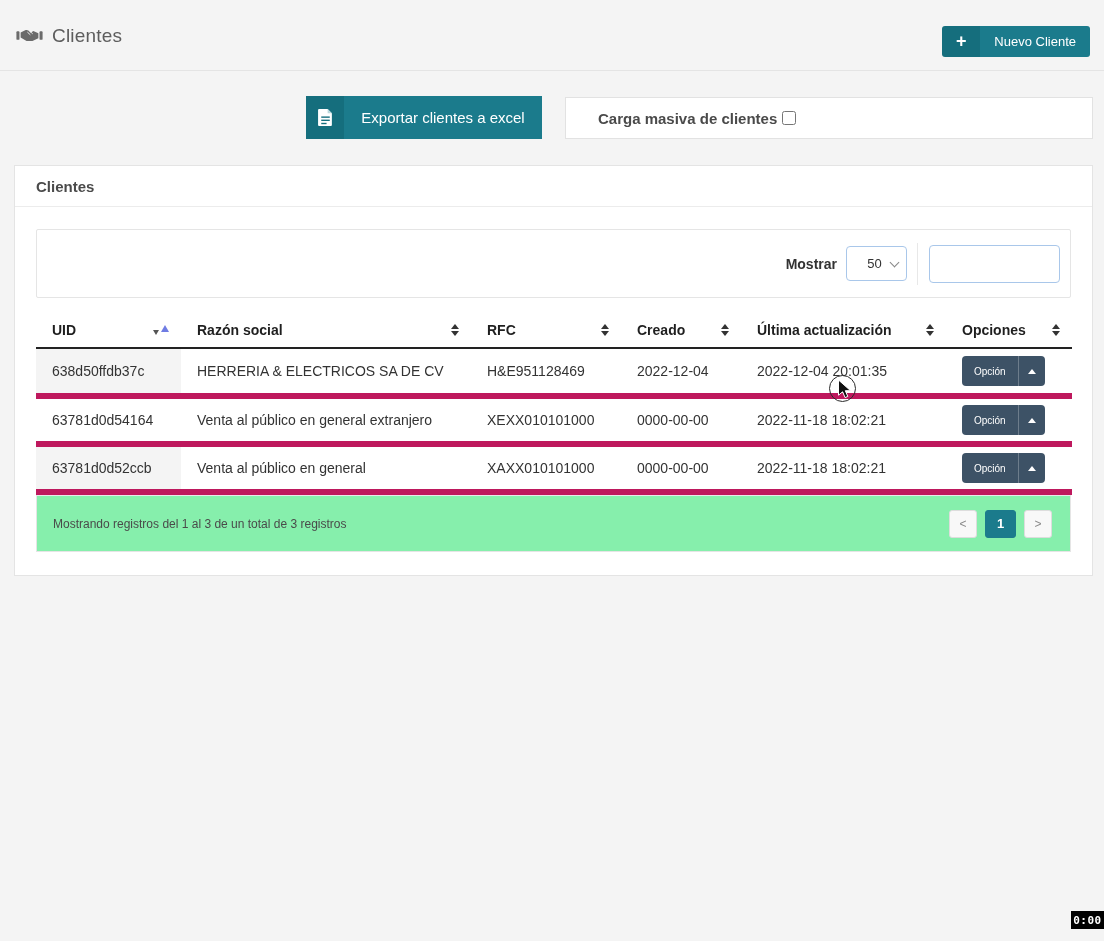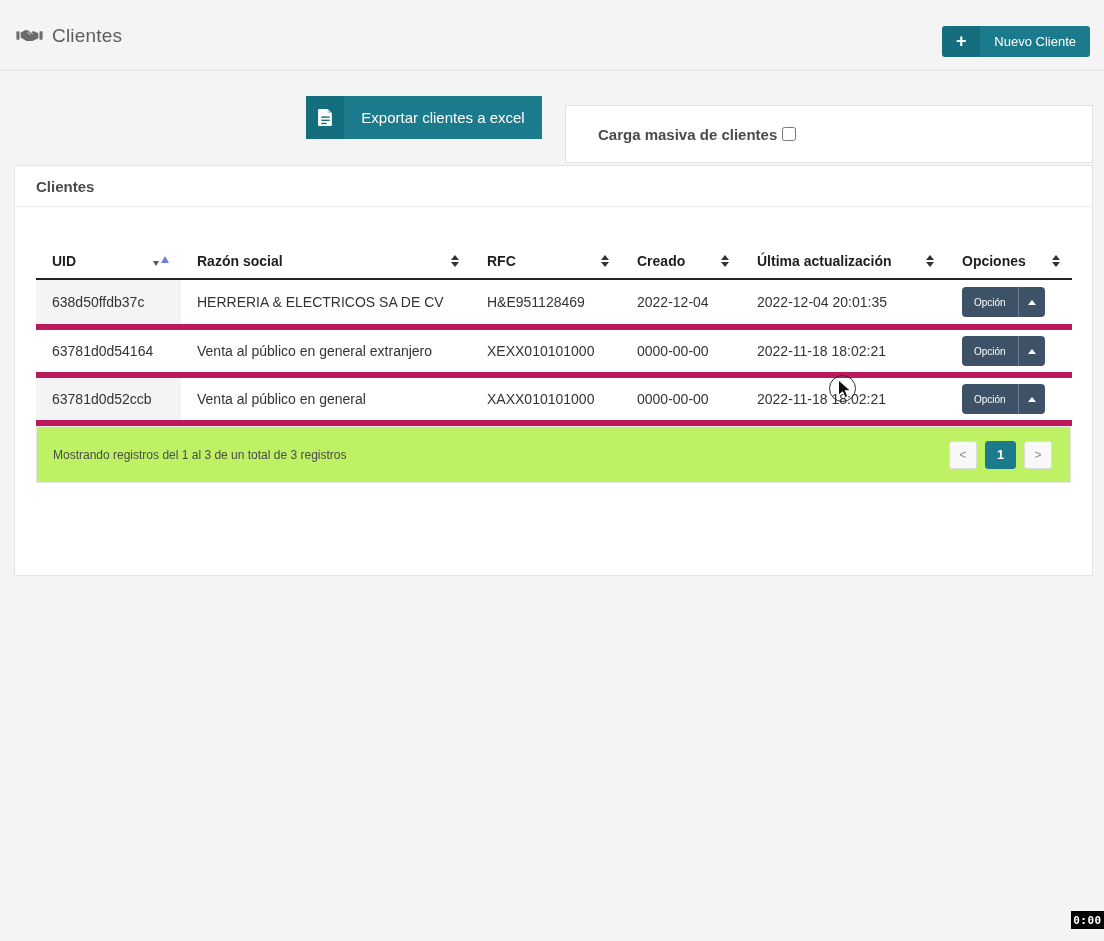--- a/index.html
+++ b/index.html
@@ -14,21 +14,21 @@
 
   .btn-new { position:absolute; right:14px; top:26px; height:31px; display:flex; border-radius:3px; overflow:hidden; cursor:pointer; border:none; padding:0; font-family:inherit; }
   .btn-new .seg-plus { width:38px; background:#156e7d; color:#fff; font-size:18px; font-weight:700; display:flex; align-items:center; justify-content:center; }
   .btn-new .seg-label { background:#1b7b8c; color:#fff; font-size:13px; padding:0 14px; display:flex; align-items:center; }
 
   
   .btn-export { position:absolute; left:306px; top:96px; width:236px; height:43px; display:flex; border-radius:0; overflow:hidden; cursor:pointer; border:none; padding:0; font-family:inherit; }
   .btn-export .seg-icon { width:38px; background:#156e7d; display:flex; align-items:center; justify-content:center; }
   .btn-export .seg-label { flex:1; background:#1b7b8c; color:#fff; font-size:15px; display:flex; align-items:center; justify-content:center; }
 
-  .bulk-panel { position:absolute; left:565px; top:105px; width:528px; height:58px; background:#fff; border:1px solid #e2e2e2; display:flex; align-items:center; padding-left:32px; }
+  .bulk-panel { position:absolute; left:565px; top:97px; width:528px; height:42px; background:#fff; border:1px solid #e2e2e2; display:flex; align-items:center; padding-left:32px; }
   .bulk-label { font-size:15px; font-weight:700; color:#4a4a4a; }
   .bulk-check { width:14px; height:14px; margin-left:5px; accent-color:#fff; }
 
   
   .card { position:absolute; left:14px; top:165px; width:1079px; height:411px; background:#fff; border:1px solid #e4e4e4; }
   .card-header { height:41px; border-bottom:1px solid #ececec; display:flex; align-items:center; padding-left:21px; }
   .card-title { font-size:15px; font-weight:700; color:#4a4a4a; }
   .card-body { position:relative; padding:22px 21px 0 21px; }
 
   
@@ -55,21 +55,21 @@
   .sort-active .tri-down-sm { width:0; height:0; border-left:3.5px solid transparent; border-right:3.5px solid transparent; border-top:5px solid #555; margin-top:4px; }
   .sort-active .tri-up-blue { width:0; height:0; border-left:4.5px solid transparent; border-right:4.5px solid transparent; border-bottom:7px solid #6f7ce3; margin-bottom:4px; }
 
   
   .btn-option { display:inline-flex; height:30px; background:#3d5266; border-radius:4px; overflow:hidden; border:none; padding:0; cursor:pointer; font-family:inherit; }
   .btn-option .opt-label { color:#fff; font-size:10px; padding:0 12px; display:flex; align-items:center; }
   .btn-option .opt-caret { width:27px; border-left:1px solid rgba(255,255,255,.25); display:flex; align-items:center; justify-content:center; }
   .caret-up { width:0; height:0; border-left:4px solid transparent; border-right:4px solid transparent; border-bottom:5px solid #fff; }
 
   
-  .footer-box { width:1035px; height:57px; border:1px solid #e5e5e5; border-top:1px solid #e9e9e9; background:#bef264; display:flex; align-items:center; justify-content:space-between; padding:0 16px; }
+  .footer-box { width:1035px; height:57px; border:1px solid #e5e5e5; border-top:1px solid #e9e9e9; background:#86efac; display:flex; align-items:center; justify-content:space-between; padding:0 16px; }
   .footer-info { font-size:12px; color:#4a4a4a; }
   .pagination { display:flex; gap:8px; align-items:center; margin-right:2px; }
   .page-btn { min-width:28px; height:28px; border:1px solid #ddd; background:#f8f8f8; border-radius:3px; color:#8a8a8a; font-size:12px; display:flex; align-items:center; justify-content:center; cursor:pointer; font-family:inherit; }
   .page-btn.active { background:#1b7b8c; border-color:#1b7b8c; color:#fff; min-width:31px; font-weight:700; font-size:13px; }
 
   
   .cursor-layer { position:absolute; left:0; top:0; width:1104px; height:941px; pointer-events:none; }
   .click-ring { position:absolute; left:829px; top:375px; width:27px; height:27px; border:1.5px solid #2b2b2b; border-radius:50%; }
   .cursor-arrow { position:absolute; left:837px; top:379px; }
 
@@ -116,20 +116,31 @@
   <input type="checkbox" class="bulk-check" style="">
 </div>
 
 <div class="card">
   <div class="card-header">
     <span class="card-title">Clientes</span>
   </div>
 
   <div class="card-body">
 
+    <div class="controls-box">
+      <span class="show-label">Mostrar</span>
+      <span class="select-wrap">
+        <select class="page-size">
+          <option>50</option>
+        </select>
+        <span class="chev"></span>
+      </span>
+      <span class="ctrl-divider"></span>
+      <input type="text" class="search-input" value="" style="">
+    </div>
 
     <table class="clients-table">
       <colgroup>
         <col style="width:145px">
           <col style="width:290px">
           <col style="width:150px">
         <col style="width:120px">
           <col style="width:205px">
           <col style="width:126px">
       </colgroup>

